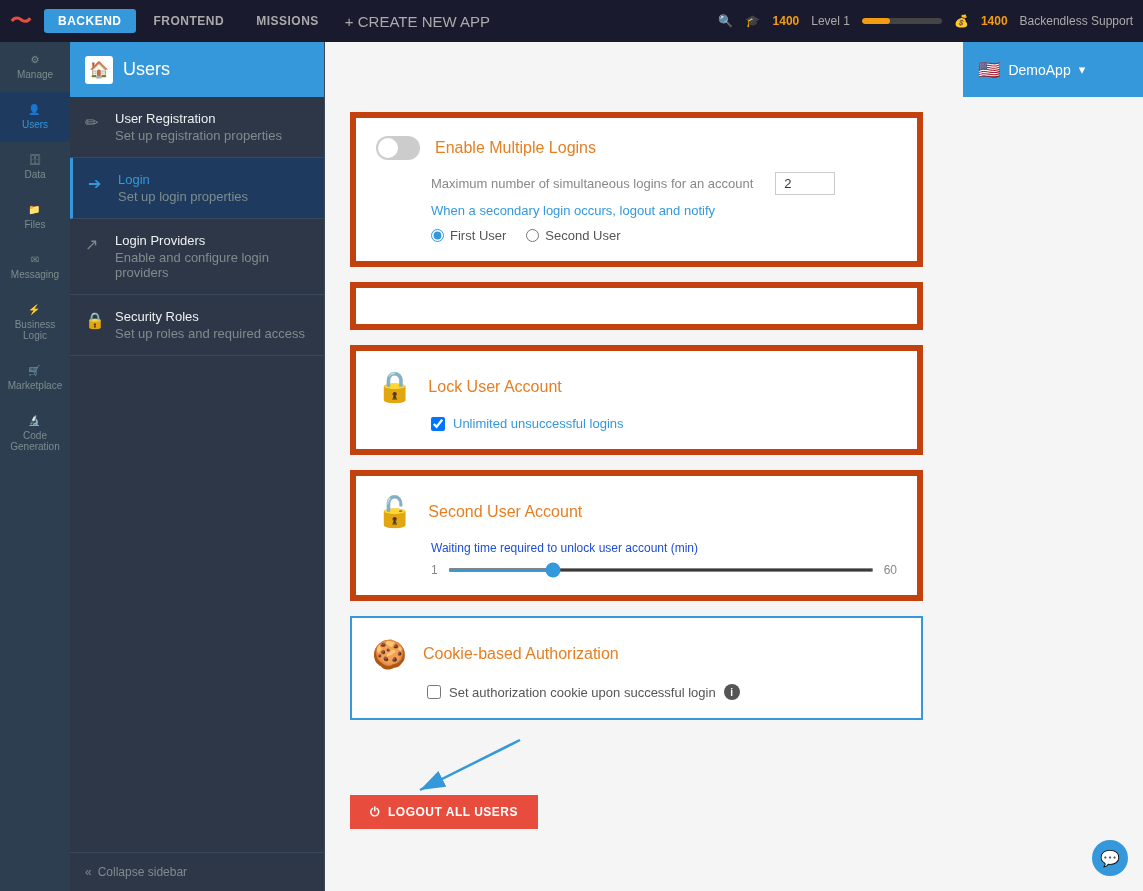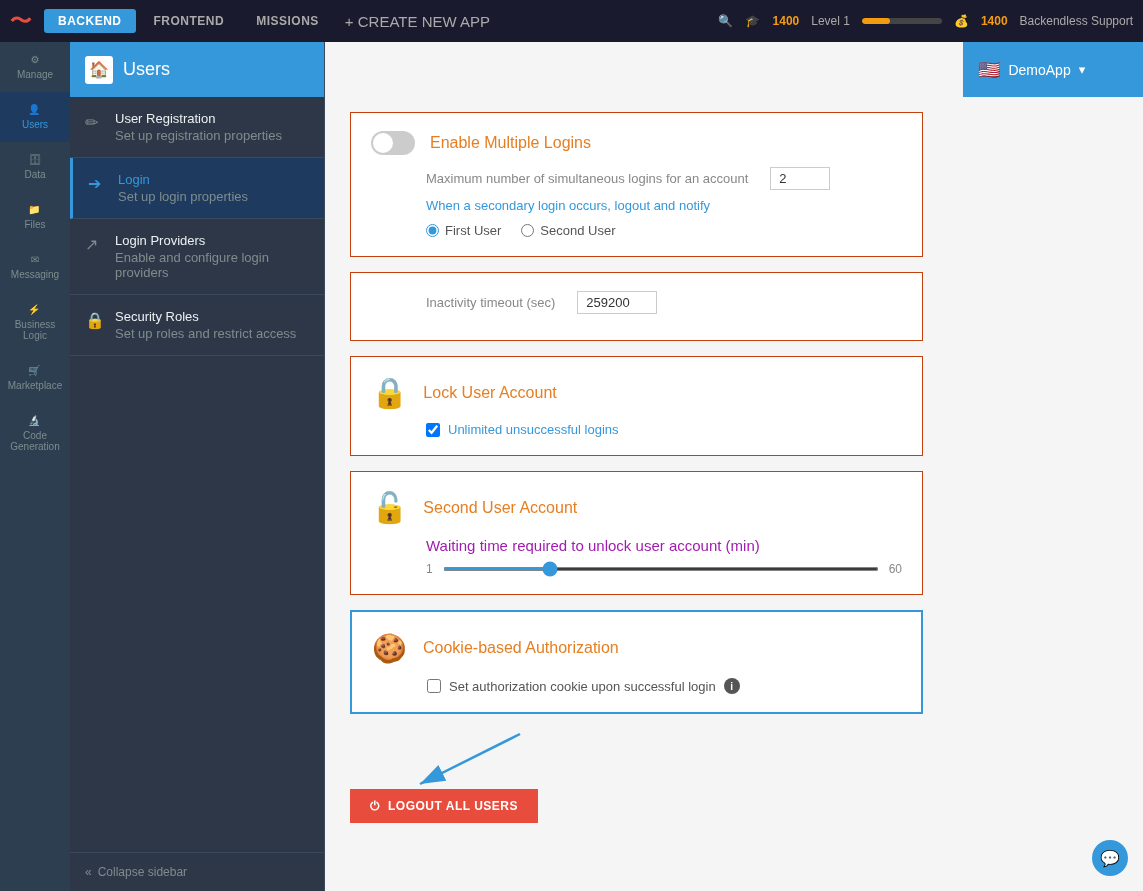--- a/index.html
+++ b/index.html
@@ -120,21 +120,21 @@
       min-width: 180px;
       cursor: pointer;
     }
     .app-bar-flag { font-size: 18px; }
     .app-bar-name { color: white; font-size: 14px; font-weight: 500; }
     .app-bar-chevron { color: white; }
 
     
     .section {
       background: #fff;
-      border: 1px solid #c2410c;
+      border: 6px solid #c2410c;
       margin-bottom: 15px;
       padding: 18px 20px;
       margin-top: 0;
     }
 
     .section-header {
       display: flex;
       align-items: center;
       gap: 15px;
       margin-bottom: 12px;
@@ -353,21 +353,21 @@
       <div class="nav-item-content">
         <div class="nav-item-title">Login Providers</div>
         <div class="nav-item-subtitle">Enable and configure login providers</div>
       </div>
     </div>
 
     <div class="nav-item">
       <span class="nav-item-icon">🔒</span>
       <div class="nav-item-content">
         <div class="nav-item-title">Security Roles</div>
-        <div class="nav-item-subtitle">Set up roles and restrict access</div>
+        <div class="nav-item-subtitle">Set up roles and required access</div>
       </div>
     </div>
 
     <div class="nav-collapse">
       <span>«</span>
       <span>Collapse sidebar</span>
     </div>
   </div>
 
   <div style="flex:1;position:relative;overflow-y:auto;background:#f5f5f5;">
@@ -400,26 +400,20 @@
             </label>
             <label class="radio-label">
               <input type="radio" name="usertype" style="">
               <span>Second User</span>
             </label>
           </div>
         </div>
       </div>
 
       <div class="section">
-        <div class="section-body">
-          <div class="label-row">
-            <span>Inactivity timeout (sec)</span>
-            <input class="text-input" type="text" value="259200" style="width: 80px;">
-          </div>
-        </div>
       </div>
 
       <div class="section">
         <div class="section-header">
           <span class="lock-section-icon">🔒</span>
           <span class="section-title">Lock User Account</span>
         </div>
         <div class="section-body">
           <label class="checkbox-row">
             <input type="checkbox" checked="" style="">
@@ -427,21 +421,21 @@
           </label>
         </div>
       </div>
 
       <div class="section">
         <div class="section-header">
           <span class="lock-section-icon">🔓</span>
           <span class="section-title">Second User Account</span>
         </div>
         <div class="section-body">
-          <div style="color:#a21caf;font-size:15px;margin-bottom:6px;">Waiting time required to unlock user account (min)</div>
+          <div style="color:#1d4ed8;font-size:12px;margin-bottom:6px;">Waiting time required to unlock user account (min)</div>
           <div class="slider-container">
             <span class="slider-label">1</span>
             <input type="range" min="1" max="60" value="15" style="flex: 1 1 0%;">
             <span class="slider-label">60</span>
           </div>
         </div>
       </div>
 
       <div class="section highlighted">
         <div class="section-header">

